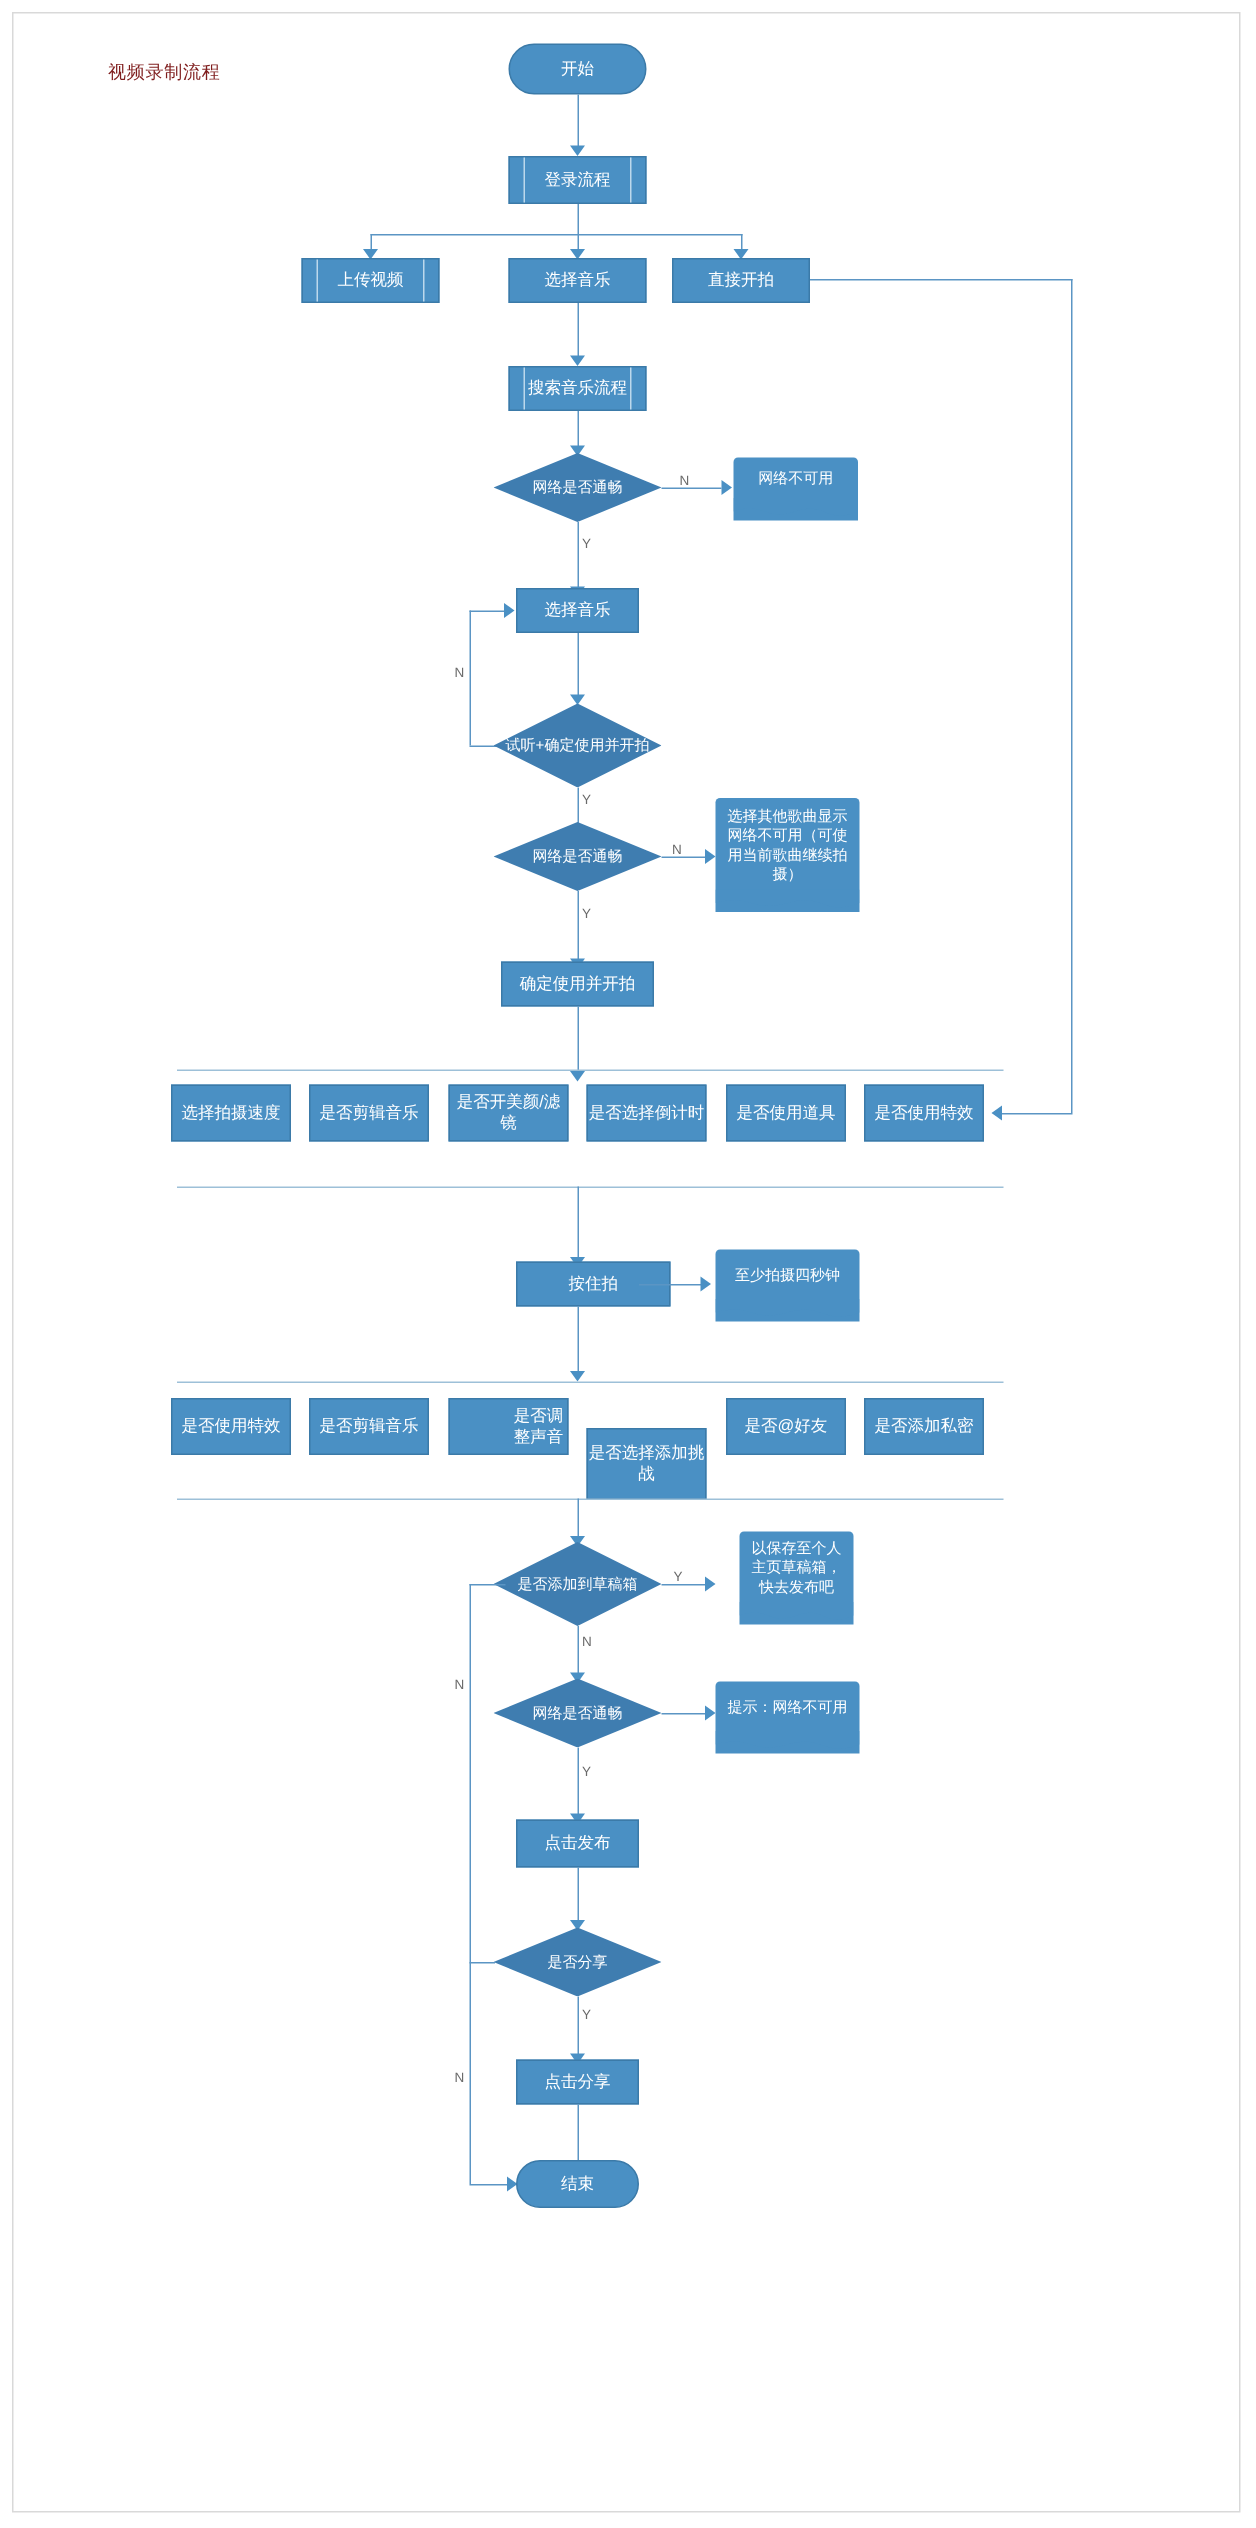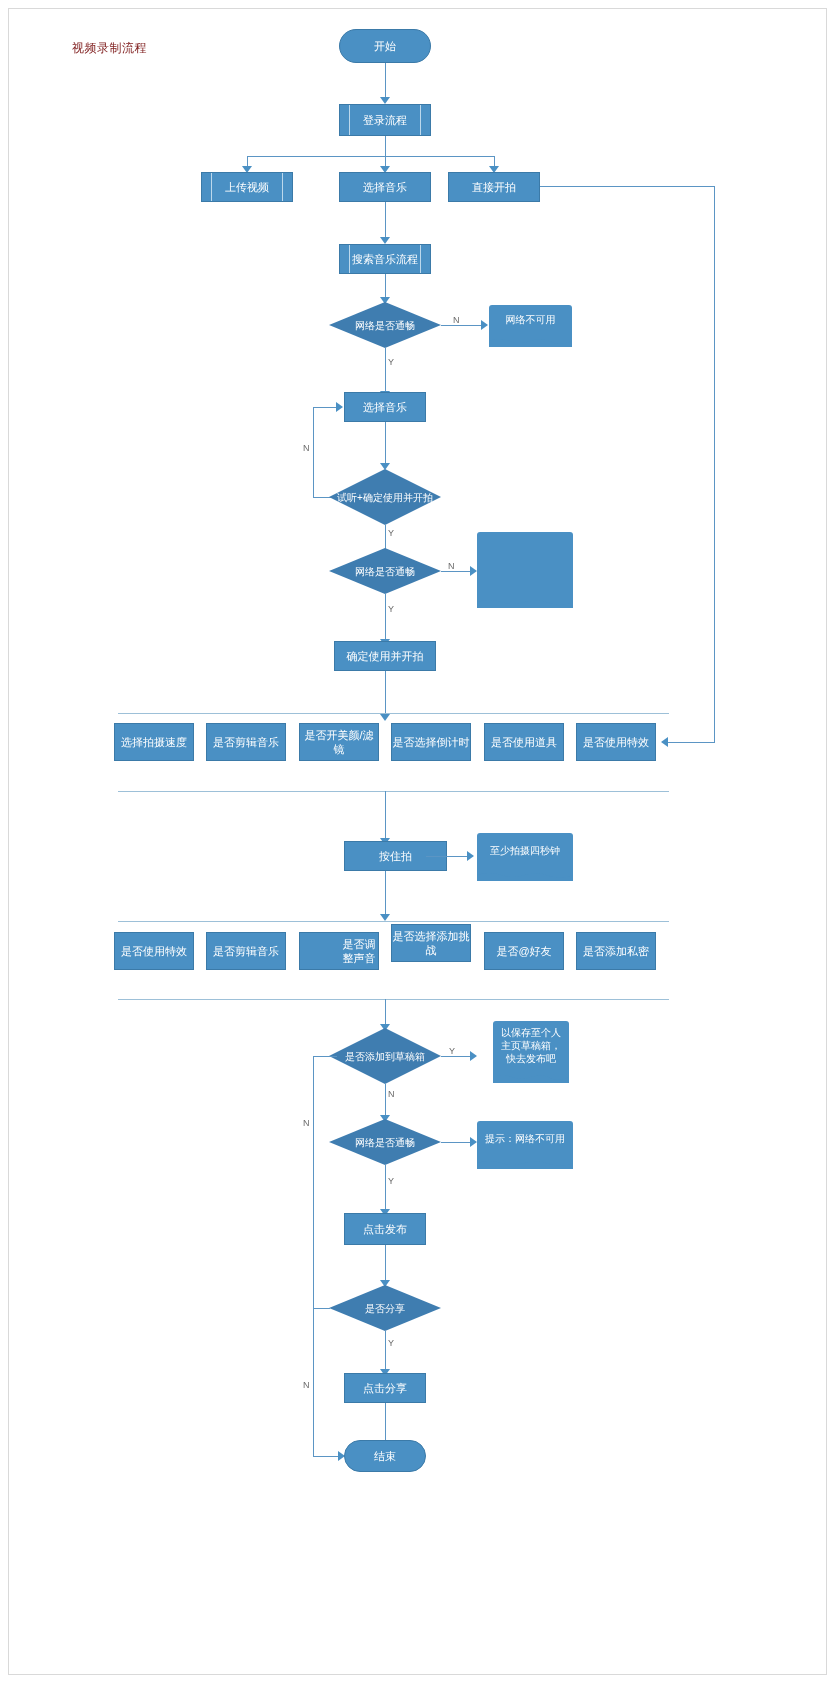--- a/index.html
+++ b/index.html
@@ -132,20 +132,21 @@
   </div>
   <div class="ln lnh" style="left:441px;top:571px;width:30px;"></div>
   <div class="arrow ar" style="left:470px;top:566px;"></div>
   <div class="lbl" style="left:448px;top:561px;">N</div>
 
   <div class="doc" style="left:477px;top:532px;width:96px;height:76px;">
     <div class="bg"></div>
     <svg class="wave" viewBox="0 0 96 16" preserveAspectRatio="none">
       <path d="M0,0 L96,0 L96,9 C72,18 72,2 48,9 C24,16 24,2 0,9 Z" fill="#4a90c4"></path>
     </svg>
+    <div class="tx" style="align-items:flex-start;padding-top:6px;">选择其他歌曲显示网络不可用（可使用当前歌曲继续拍摄）</div>
   </div>
 
   <div class="ln lnv" style="left:385px;top:594px;height:46px;"></div>
   <div class="arrow ad" style="left:380px;top:639px;"></div>
   <div class="lbl" style="left:388px;top:604px;">Y</div>
 
   <div class="node proc" style="left:334px;top:641px;width:102px;height:30px;">确定使用并开拍</div>
 
   <div class="ln lnv" style="left:385px;top:671px;height:44px;"></div>
   <div class="arrow ad" style="left:380px;top:714px;"></div>
@@ -177,21 +178,21 @@
   </div>
 
   <div class="ln lnv" style="left:385px;top:871px;height:44px;"></div>
   <div class="arrow ad" style="left:380px;top:914px;"></div>
 
   <div class="sep" style="left:118px;top:921px;width:551px;"></div>
 
   <div class="node opt" style="left:114px;top:932px;width:80px;height:38px;">是否使用特效</div>
   <div class="node opt" style="left:206px;top:932px;width:80px;height:38px;">是否剪辑音乐</div>
   <div class="node opt" style="left:299px;top:932px;width:80px;height:38px;padding-left:40px;">是否调整声音</div>
-  <div class="node opt" style="left:391px;top:924px;width:80px;height:38px;">是否选择添加挑战</div>
+  <div class="node opt" style="left:391px;top:952px;width:80px;height:48px;">是否选择添加挑战</div>
   <div class="node opt" style="left:484px;top:932px;width:80px;height:38px;">是否@好友</div>
   <div class="node opt" style="left:576px;top:932px;width:80px;height:38px;">是否添加私密</div>
 
   <div class="sep" style="left:118px;top:999px;width:551px;"></div>
 
   <div class="ln lnv" style="left:385px;top:999px;height:26px;"></div>
   <div class="arrow ad" style="left:380px;top:1024px;"></div>
 
   <div class="dia" style="left:329px;top:1028px;width:112px;height:56px;">
     <div class="sq"></div>

